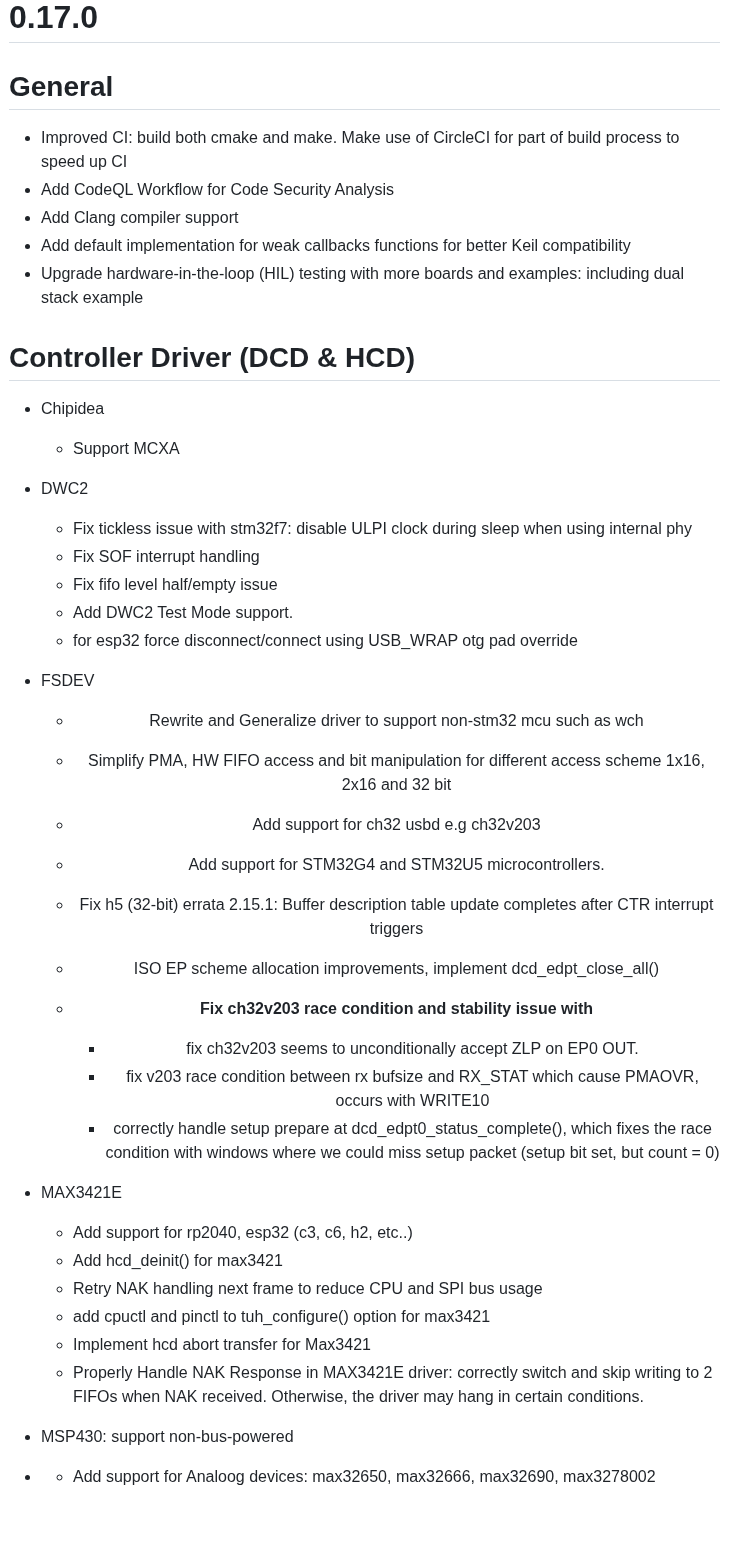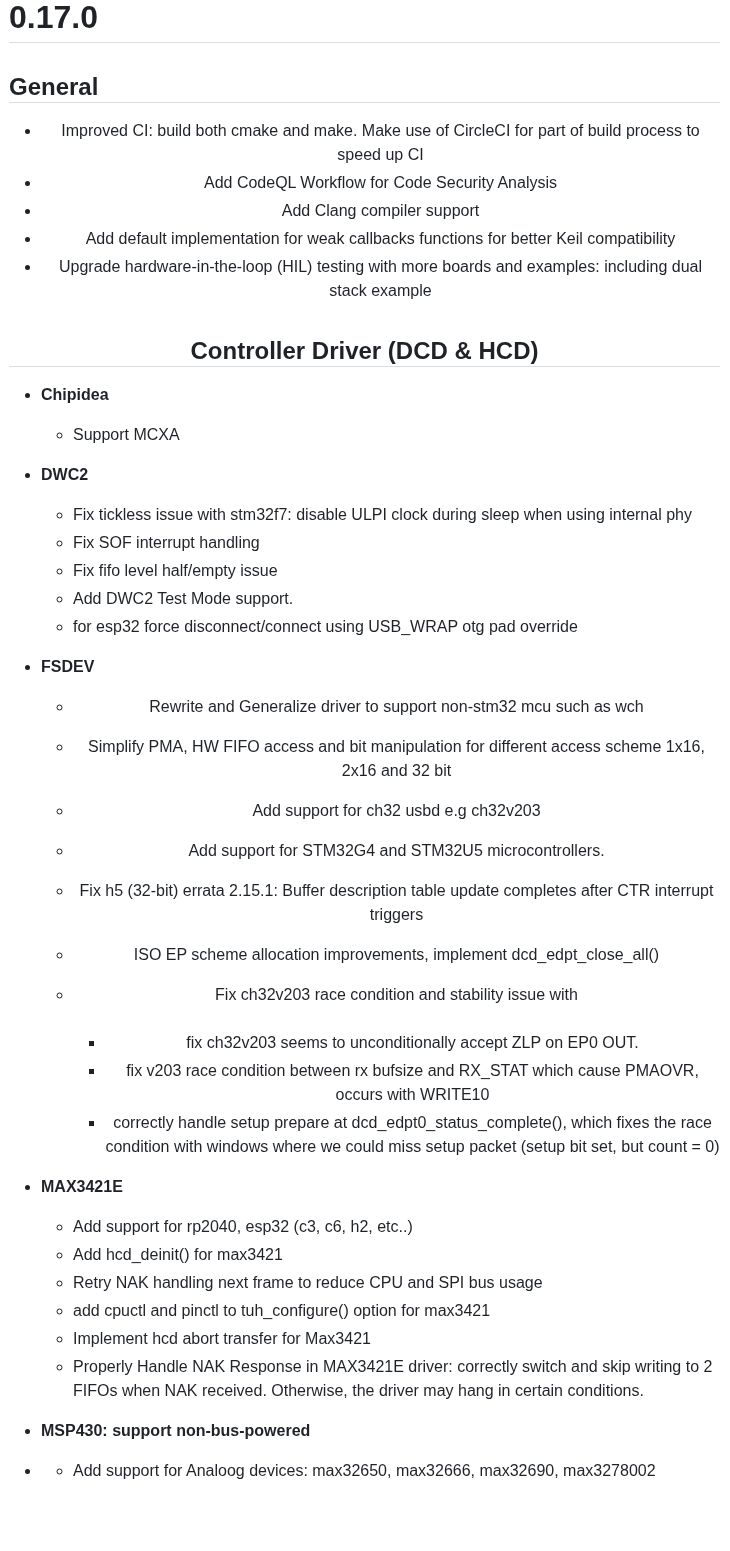--- a/index.html
+++ b/index.html
@@ -28,50 +28,50 @@
     border-bottom: 1px solid #d8dee4;
   }
   h1 {
     font-size: 32px;
     line-height: 38px;
     padding-top: 0;
     padding-bottom: 6px;
     margin-top: -2px;
   }
   h2 {
-    font-size: 24px;
+    font-size: 28px;
     line-height: 30px;
-    padding-bottom: 0;
+    padding-bottom: 7px;
   }
   h2.general { margin-top: 29px; }
-  h2.controller { margin-top: 33px; text-align: center; }
+  h2.controller { margin-top: 33px; }
 
   ul {
     margin: 0;
     padding-left: 32px;
   }
   ul.lvl1 { list-style-type: disc; margin-top: 16px; }
   ul.lvl2 { list-style-type: circle; }
   ul.lvl3 { list-style-type: square; }
 
-  ul.general-list li { margin-top: 4px; text-align: center; }
+  ul.general-list li { margin-top: 4px; }
   ul.general-list li:first-child { margin-top: 0; }
 
   
   li.loose { margin-top: 16px; }
   li.loose:first-child { margin-top: 0; }
-  li.loose > .p { display: block; margin-bottom: 16px; font-weight: bold; }
+  li.loose > .p { display: block; margin-bottom: 16px; }
 
   ul.tight > li { margin-top: 4px; }
   ul.tight > li:first-child { margin-top: 0; }
 
   ul.loose-sub > li { margin-top: 16px; text-align: center; }
   ul.loose-sub > li:first-child { margin-top: 0; }
   ul.loose-sub > li > .p { display: block; }
-  ul.loose-sub > li.has-children > .p { margin-bottom: 24px; }
+  ul.loose-sub > li.has-children > .p { margin-bottom: 16px; font-weight: bold; }
 
   li::marker { color: #1f2328; }
 </style>
 </head>
 <body>
 
 <div class="doc">
 
   <h1>0.17.0</h1>
 

